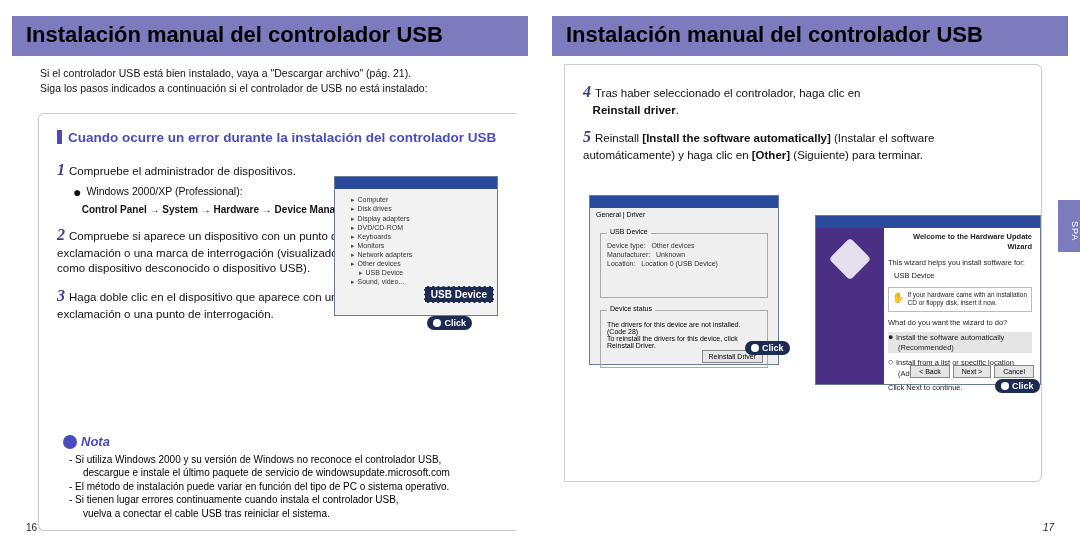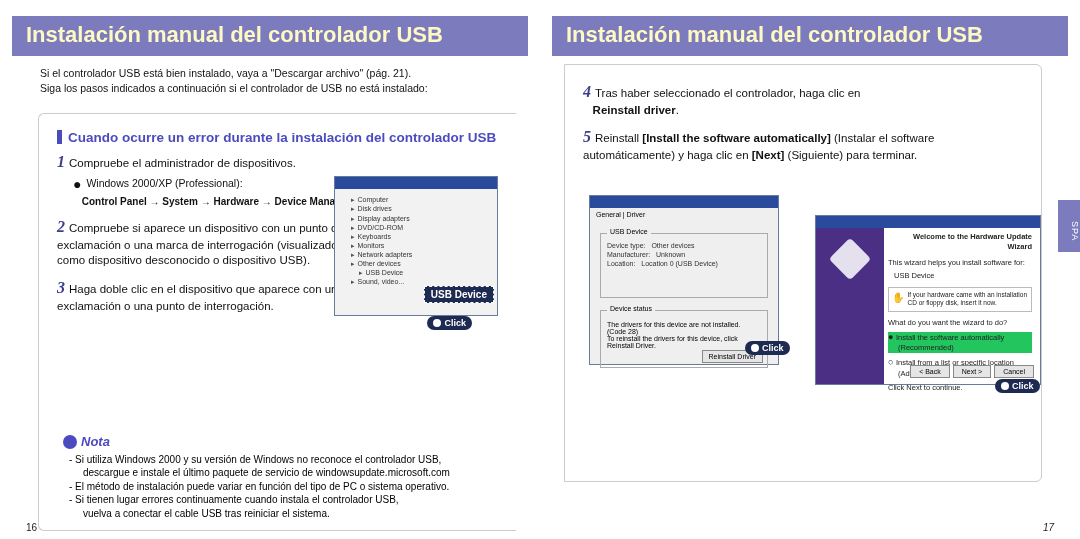--- a/index.html
+++ b/index.html
@@ -2,33 +2,33 @@
 <html><head>
 <meta charset="utf-8">
 <style>
 * { margin:0; padding:0; box-sizing:border-box; }
 body { font-family:Arial,Helvetica,sans-serif; background:#fff; width:1080px; height:539px; overflow:hidden; position:relative; }
 
 .page-wrap { display:flex; width:100%; height:100%; }
 .page { width:540px; height:539px; position:relative; padding:0; }
 .page-right { border-left:none; }
 
-.title-bar { background:#7b7bbd; color:#fef9c3; font-size:22px; font-weight:bold; padding:6px 14px 8px 14px; margin:16px 12px 8px 12px; position:relative; }
+.title-bar { background:#7b7bbd; color:#000000; font-size:22px; font-weight:bold; padding:6px 14px 8px 14px; margin:16px 12px 8px 12px; position:relative; }
 .title-bar::after { content:""; position:absolute; right:-12px; top:0; bottom:0; width:0; }
 
 .intro { font-size:10.5px; line-height:1.4; padding:2px 40px 10px 40px; color:#111; }
 
 .content-box { margin:8px 24px 0 38px; border:1px solid #ccc; border-radius:6px; padding:16px 18px 16px 18px; position:relative; height:418px; }
 .content-box.right { margin:8px 38px 0 24px; padding:16px 18px 16px 18px; border-top-left-radius:0; border-bottom-left-radius:0; }
 .content-box.left  { border-right:none; border-top-right-radius:0; border-bottom-right-radius:0; }
 
 
 
 
-.section-head { color:#4b4bbf; font-weight:bold; font-size:13.5px; margin-bottom:6px; }
+.section-head { color:#4b4bbf; font-weight:bold; font-size:13.5px; margin-bottom:14px; }
 .section-head .bar { display:inline-block; width:5px; height:14px; background:#4b4bbf; margin-right:6px; vertical-align:-2px; }
 
 .step { font-size:11.5px; line-height:1.35; margin-bottom:8px; color:#111; }
 .step .num { font-family:Georgia,serif; font-style:italic; font-weight:bold; font-size:16px; color:#3e3e8e; margin-right:4px; }
 .step .sub { font-size:10.5px; margin-left:16px; display:block; margin-top:2px; }
 .sub .bullet { font-size:14px; margin-right:2px; vertical-align:-2px; }
 .sub b { font-size:10px; }
 
 .device-mgr { position:absolute; top:62px; right:18px; width:164px; height:140px; border:1px solid #6a7a9a; background:#f2f2f2; }
 .device-mgr .titlebar { height:12px; background:#2a4a9c; }
@@ -58,21 +58,21 @@
 .dlg1-click { position:absolute; left:180px; top:272px; }
 
 .dlg2 { left:250px; top:150px; width:226px; height:170px; background:#fff; }
 .dlg2 .side { position:absolute; left:0; top:12px; width:68px; bottom:0; background:#4a2f85; }
 .dlg2 .side .ic { width:30px; height:30px; margin:16px auto; background:#fff; transform:rotate(45deg); border-radius:4px; opacity:0.85; }
 .dlg2 .main { position:absolute; left:72px; top:16px; right:8px; font-size:7.5px; color:#222; line-height:1.3; }
 .dlg2 .main .hd { font-weight:bold; margin-bottom:6px;text-align:right; }
 .dlg2 .main .radio { margin:4px 0; padding-left:10px; text-indent:-10px; }
 .dlg2 .main .radio::before { content:"○ "; font-size:9px; }
 .dlg2 .main .radio.sel::before { content:"● "; }
-.dlg2 .main .radio.sel { background:#22c55e; }
+.dlg2 .main .radio.sel { background:#e5e5e5; }
 .dlg2 .btns { position:absolute; right:6px; bottom:6px; display:flex; gap:3px; }
 .dlg2 .btns div { border:1px solid #888; background:#e5e5e5; font-size:7px; padding:2px 8px; }
 .dlg2-click { position:absolute; left:430px; top:310px; }
 
 .footer { position:absolute; bottom:6px; font-size:10px; color:#222; }
 .footer.left-f { left:26px; }
 .footer.right-f { right:26px;font-style:italic; }
 .spa-tab { position:absolute; right:0; top:200px; width:22px; height:52px; background:#7b7bbd; color:#fff; font-size:9px; text-align:center; writing-mode:vertical-rl; padding-top:10px; letter-spacing:1px; }
 
 .right-content { padding-top:2px; }
@@ -139,21 +139,21 @@
 
   <div class="page page-right">
     <div class="title-bar">Instalación manual del controlador USB</div>
 
     <div class="content-box right right-content">
       <div class="step" style="max-width:430px;">
         <span class="num">4</span><span>Tras haber seleccionado el controlador, haga clic en </span><br>
         &nbsp;&nbsp;&nbsp;<b>Reinstall driver</b><span>.</span>
       </div>
       <div class="step" style="max-width:440px;">
-        <span class="num">5</span><span>Reinstall </span><b>[Install the software automatically]</b><span> (Instalar el software automáticamente) y haga clic en </span><b>[Next]</b><span> (Siguiente) para terminar.</span>
+        <span class="num">5</span><span>Reinstall </span><b>[Install the software automatically]</b><span> (Instalar el software automáticamente) y haga clic en </span><b>[Other]</b><span> (Siguiente) para terminar.</span>
       </div>
 
       <div class="dlg dlg1">
         <div class="tb"></div>
         <div style="font-size:7px;padding:3px 6px;">General | Driver</div>
         <div class="grp">
           <span class="grp-title">USB Device</span>
           <div class="row"><span>Device type:</span> &nbsp;&nbsp;<span>Other devices</span></div>
           <div class="row"><span>Manufacturer:</span> &nbsp;&nbsp;<span>Unknown</span></div>
           <div class="row"><span>Location:</span> &nbsp;&nbsp;<span>Location 0 (USB Device)</span></div>

